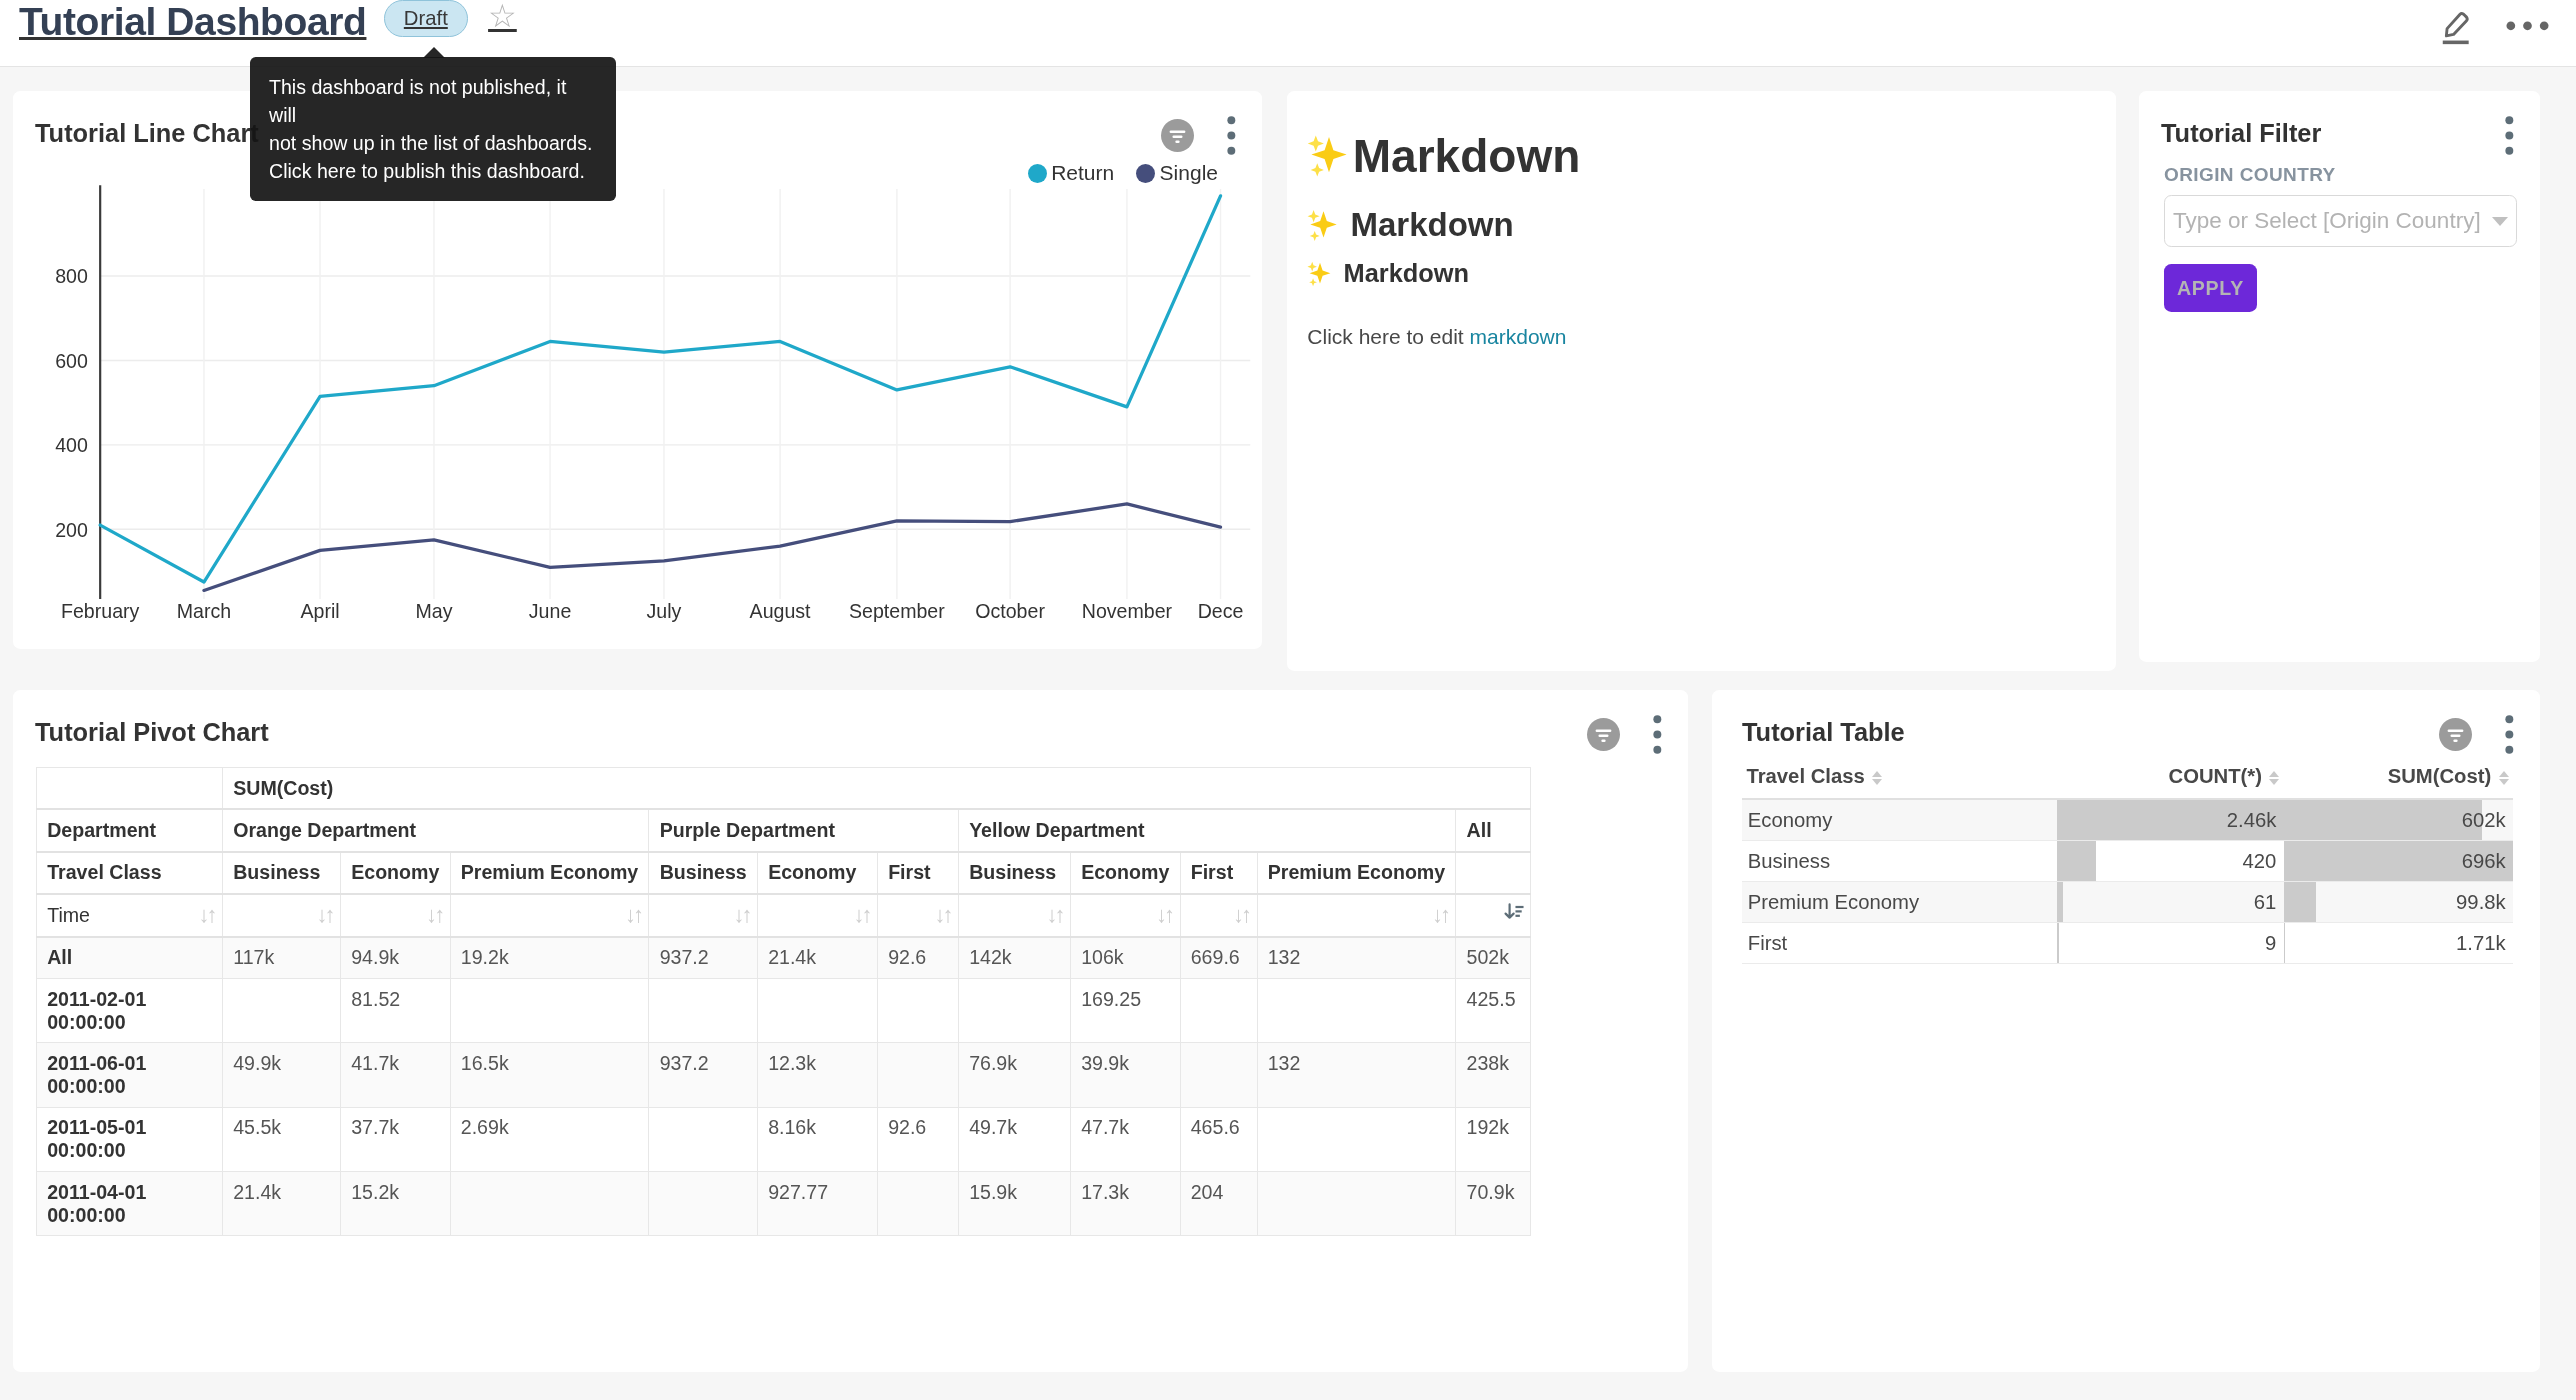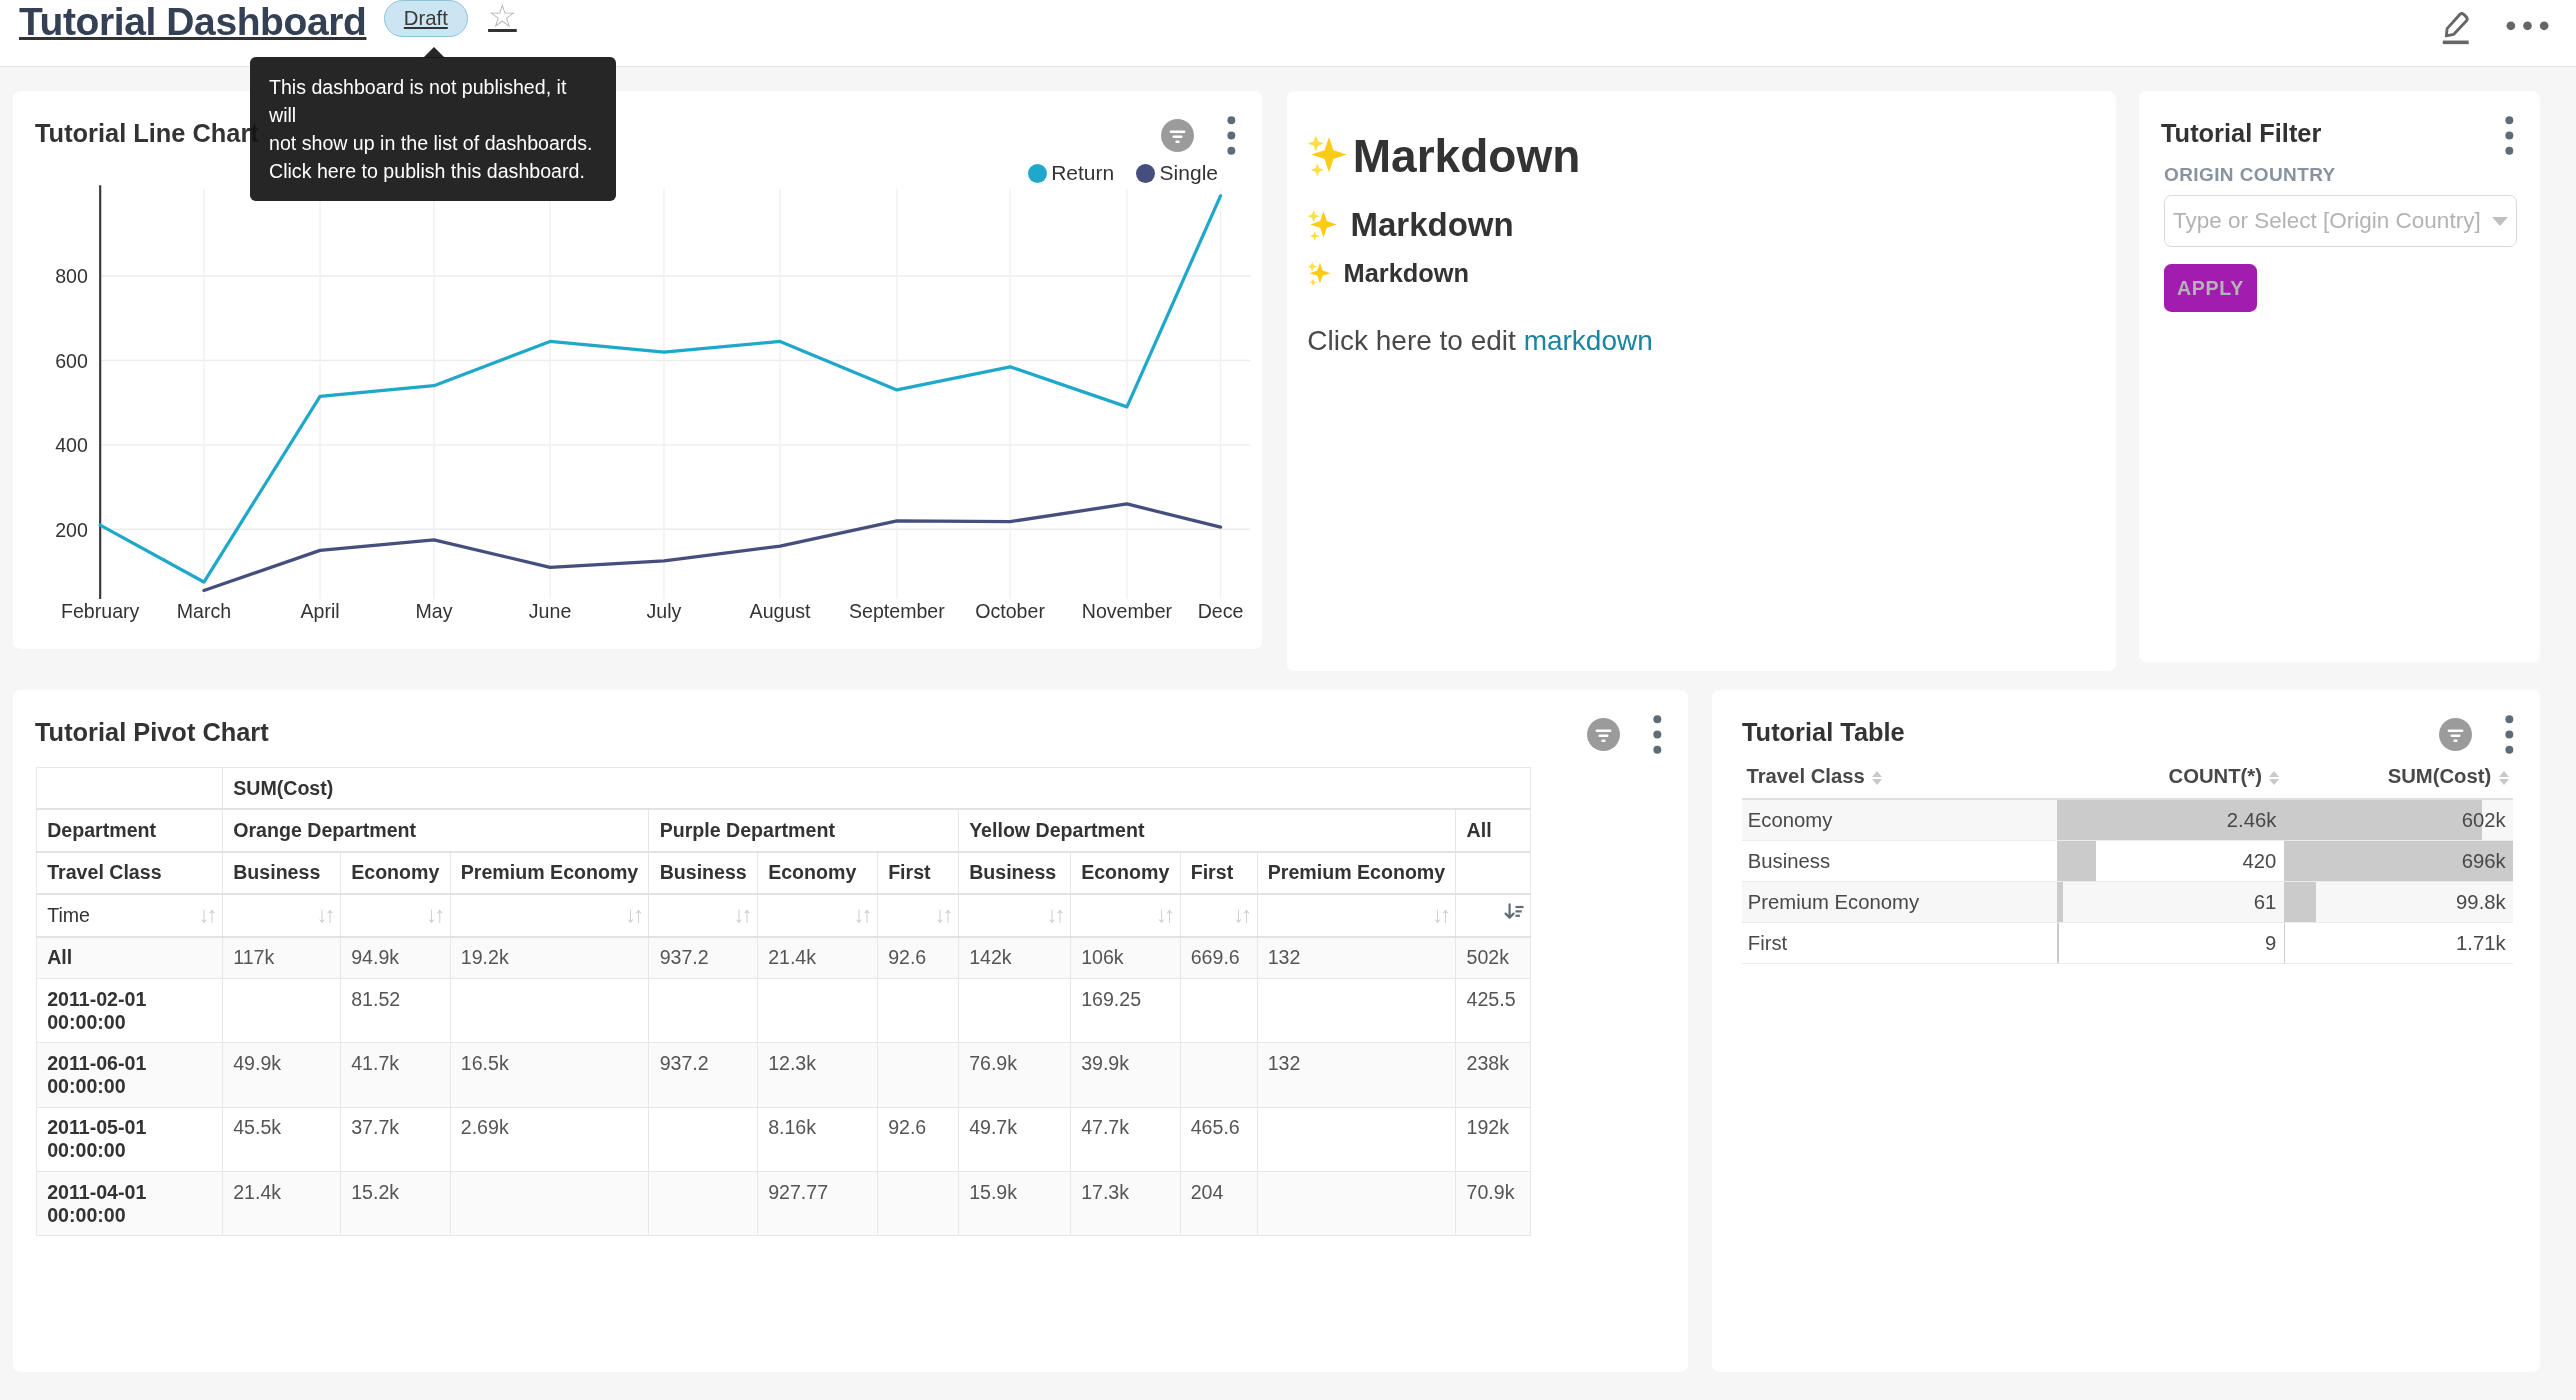--- a/index.html
+++ b/index.html
@@ -42,34 +42,34 @@
   .chart-svg { position:absolute; left:0; top:0; }
   .chart-svg text.tick { font-family:"Liberation Sans",sans-serif; font-size:27px; fill:#333; }
 
   
   .md-h1 { position:absolute; left:20.3px; top:38px;  font-size:46px; font-weight:700; color:#333;
            display:flex; align-items:center; gap:1.5px; }
   .md-h2 { position:absolute; left:20.3px; top:115px; font-size:33px; font-weight:700; color:#333;
            display:flex; align-items:center; gap:10.2px; }
   .md-h3 { position:absolute; left:20.3px; top:168px; font-size:25.4px; font-weight:700; color:#333;
            display:flex; align-items:center; gap:10.2px; }
-  .md-p  { position:absolute; left:20.3px; top:234px; font-size:28px; color:#484848;text-align:right; }
+  .md-p  { position:absolute; left:20.3px; top:234px; font-size:21px; color:#484848;text-align:right; }
   .md-p a { color:#1985a0; text-decoration:none; cursor:pointer; }
 
   
   .filter-label { position:absolute; left:25px; top:73px; font-size:19px; font-weight:700;
     color:#87939f; letter-spacing:0.4px; }
   .filter-select { position:absolute; left:25px; top:104px; width:353px; height:52px;
     border:1.5px solid #d9d9d9; border-radius:7.3px; background:#fff; display:flex;
     align-items:center; padding:0 8px; cursor:pointer; }
   .filter-select .ph { color:#b3b3b3; font-size:22.5px; flex:1; white-space:nowrap; }
   .filter-select .caret { width:0; height:0; border-left:8px solid transparent;
     border-right:8px solid transparent; border-top:9.4px solid #c0c0c0; margin-left:5.8px; }
   .apply-btn { position:absolute; left:25px; top:173px; width:93px; height:48px;
-    background:#a21caf; border:none; border-radius:7.3px; color:#b4b4b4; font-size:19.6px;
+    background:#6d28d9; border:none; border-radius:7.3px; color:#b4b4b4; font-size:19.6px;
     font-weight:700; letter-spacing:0.7px; font-family:"Liberation Sans",sans-serif; }
 
   
   .pivot-wrap { position:absolute; left:23px; top:77px; }
   table.pivot { border-collapse:collapse; table-layout:fixed; background:#fff;
     border:1.5px solid #e4e4e4; font-size:19.6px; }
   table.pivot th, table.pivot td { border:0.7px solid #e7e7e7; text-align:left;
     vertical-align:top; padding:8.7px 10.2px; overflow:hidden; white-space:nowrap; }
   table.pivot thead th { font-weight:700; color:#333; border-bottom:2.9px solid #e2e2e2; background:#fff; }
   table.pivot thead tr.measure-row th { border-bottom:2.9px solid #e2e2e2; }

